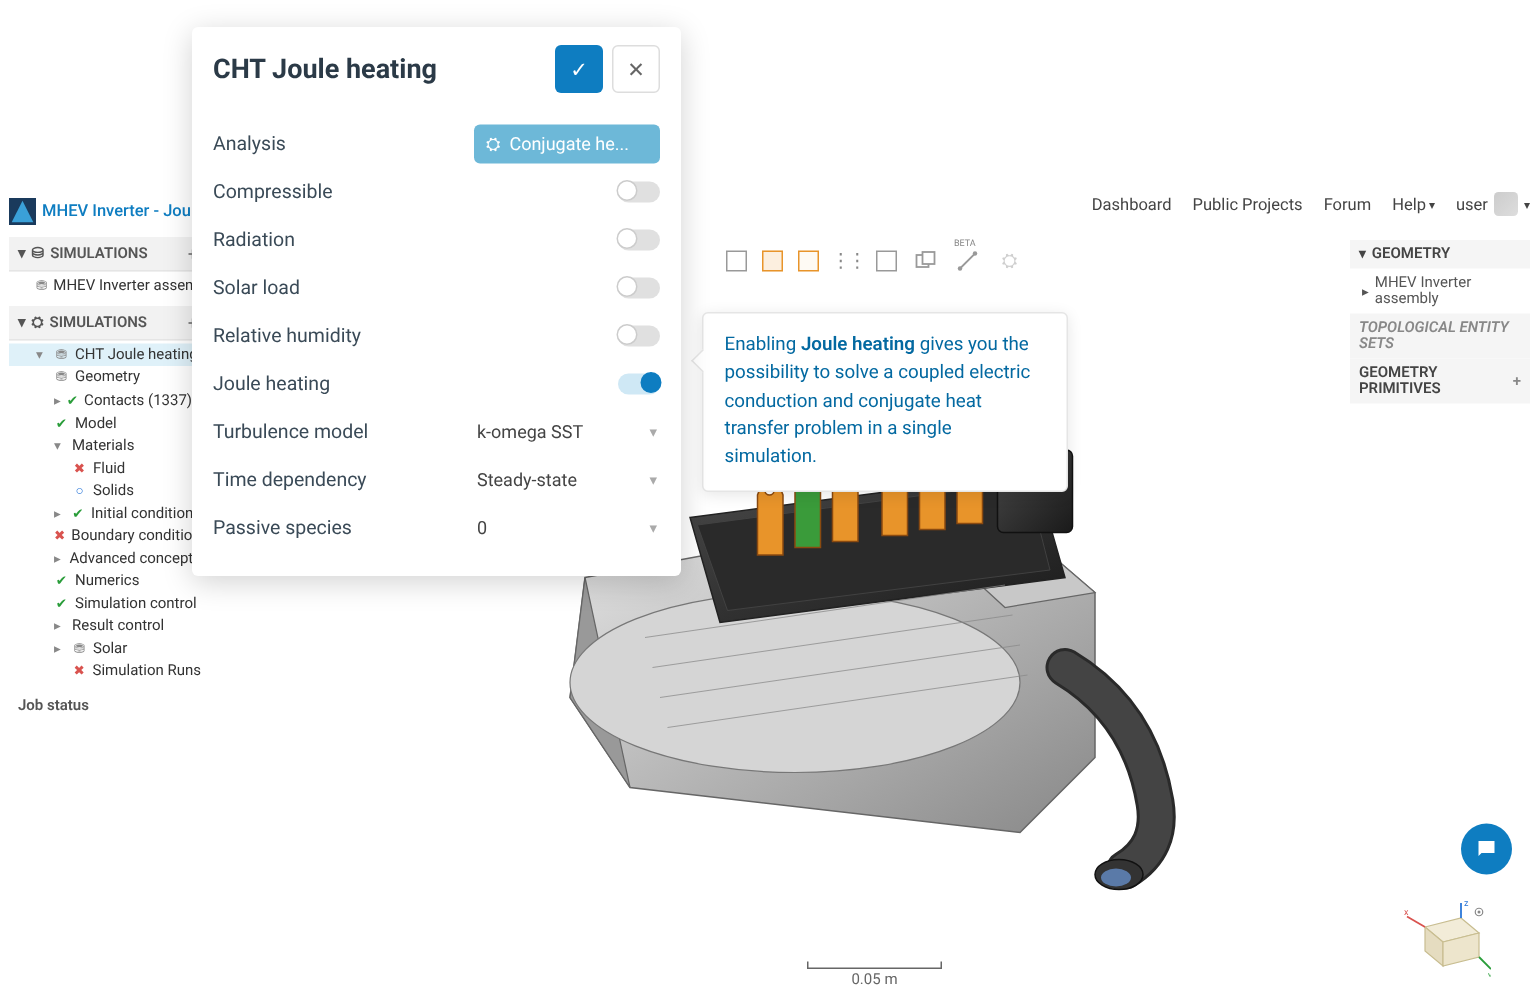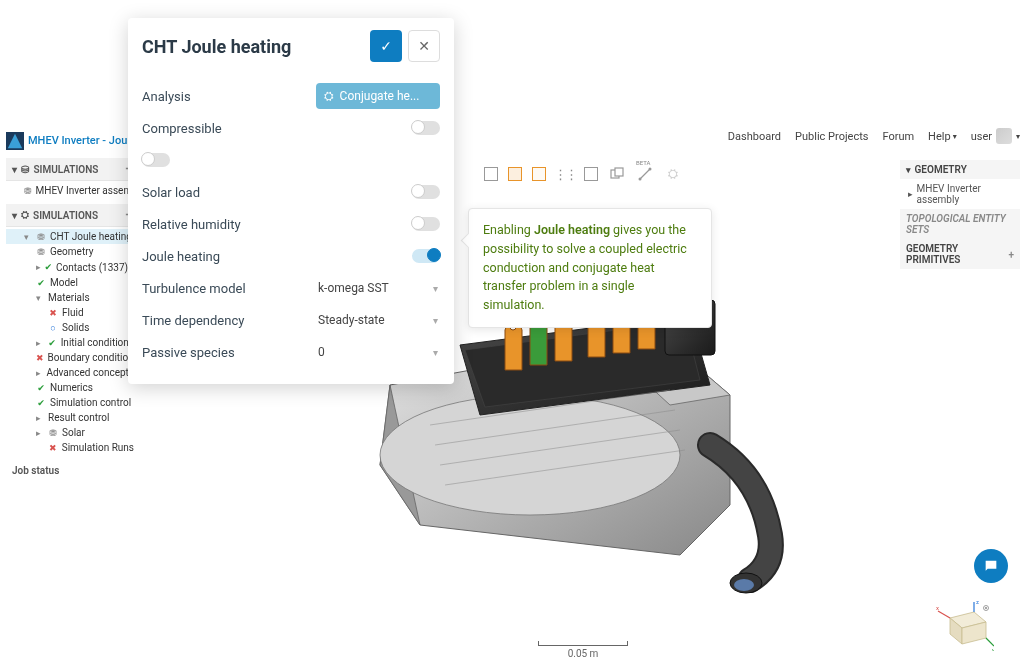--- a/index.html
+++ b/index.html
@@ -62,21 +62,21 @@
 .prow { display: flex; align-items: center; min-height: 32px; font-size: 13px; color: #3a4a57; }
 .prow .lbl { flex: 1; }
 .analysis-btn { flex: 0 0 124px; background: #6db8d8; color: #fff; border-radius: 4px; padding: 6px 8px; font-size: 12px; display: flex; align-items: center; gap: 6px; cursor: pointer; white-space: nowrap; overflow: hidden; }
 .toggle { width: 28px; height: 14px; border-radius: 7px; background: #e0e0e0; position: relative; cursor: pointer; }
 .toggle .knob { position: absolute; width: 14px; height: 14px; border-radius: 50%; background: #fff; border: 1px solid #ccc; top: -1px; left: -1px; }
 .toggle.on { background: #cfe8f5; }
 .toggle.on .knob { left: auto; right: -1px; background: #0e7dc1; border-color: #0e7dc1; }
 .select { flex: 0 0 124px; display: flex; align-items: center; justify-content: space-between; font-size: 12px; color: #444; padding: 4px 2px; cursor: pointer; }
 .select .chv { color: #aaa; font-size: 10px; }
 
-.tooltip { position: absolute; top: 208px; left: 468px; width: 244px; background: #fff; border: 1px solid #e5e5e5; box-shadow: 0 2px 10px rgba(0,0,0,0.1); border-radius: 4px; padding: 12px 14px; font-size: 12.5px; color: #4d7c0f; line-height: 1.5; z-index: 15; }
+.tooltip { position: absolute; top: 208px; left: 468px; width: 244px; background: #fff; border: 1px solid #e5e5e5; box-shadow: 0 2px 10px rgba(0,0,0,0.1); border-radius: 4px; padding: 12px 14px; font-size: 12.5px; color: #0369a1; line-height: 1.5; z-index: 15; }
 .tooltip::before { content: ""; position: absolute; left: -6px; top: 26px; width: 10px; height: 10px; background: #fff; border-left: 1px solid #e5e5e5; border-bottom: 1px solid #e5e5e5; transform: rotate(45deg); }
 .tooltip b { font-weight: 600; }
 </style>
 </head>
 <body>
 
 <div class="topbar">
   <a>Dashboard</a>
   <a>Public Projects</a>
   <a>Forum</a>
@@ -315,20 +315,21 @@
           <span>Conjugate he...</span>
         </div>
     </div>
     <div class="prow">
         <span class="lbl">Compressible</span>
         <div class="toggle">
           <div class="knob"></div>
         </div>
       </div>
     <div class="prow">
+        <span class="lbl">Radiation</span>
         <div class="toggle">
           <div class="knob"></div>
         </div>
       </div>
     <div class="prow">
         <span class="lbl">Solar load</span>
         <div class="toggle">
           <div class="knob"></div>
         </div>
       </div>

